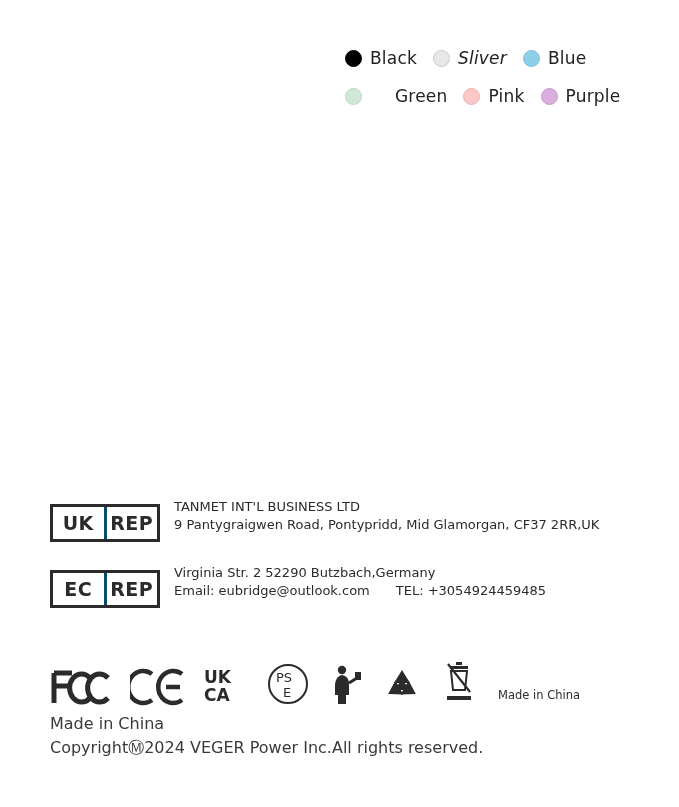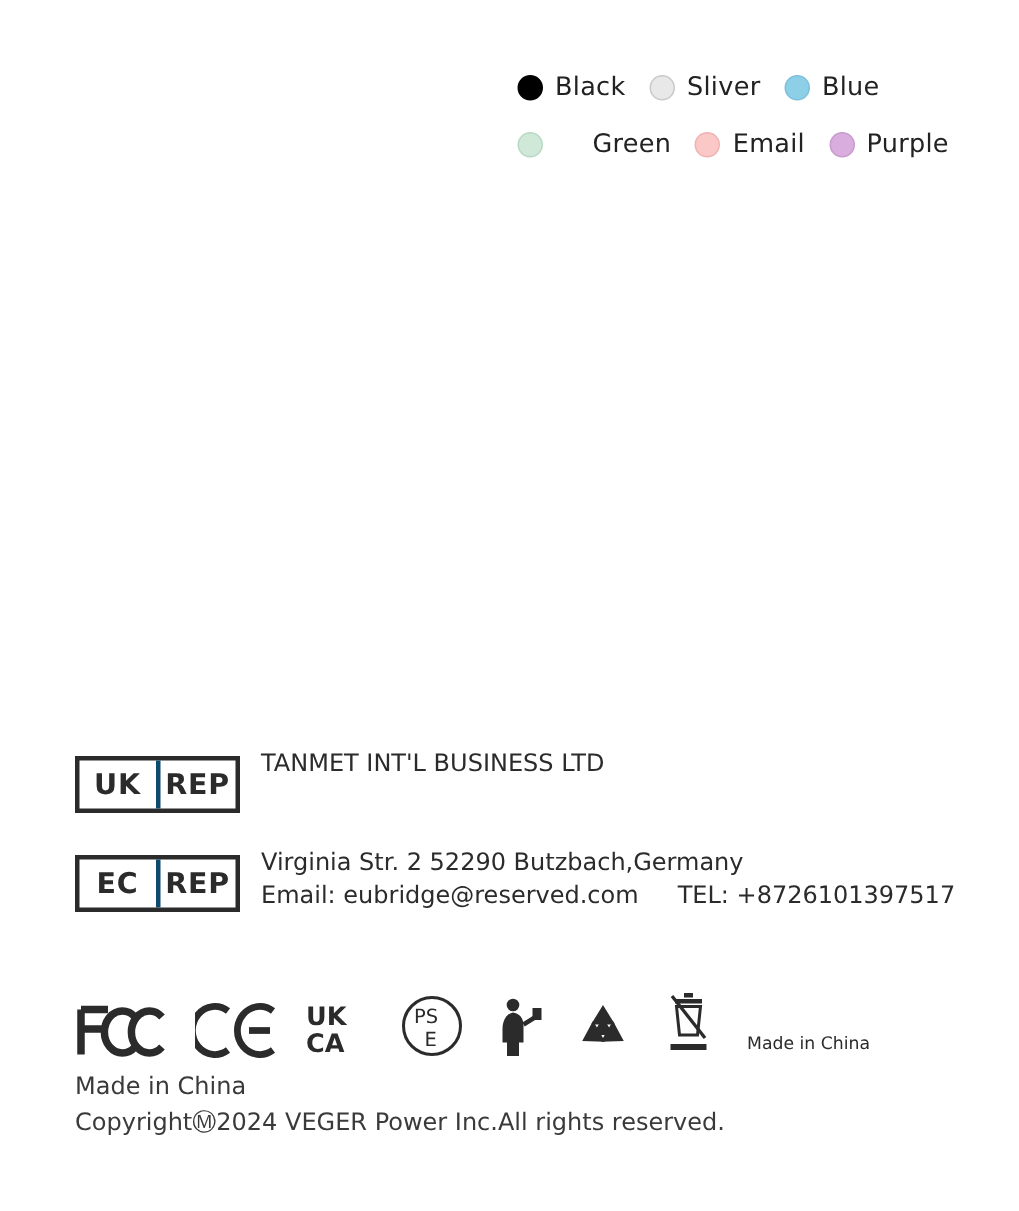--- a/index.html
+++ b/index.html
@@ -41,21 +41,21 @@
     display: inline-block;
     flex: 0 0 auto;
   }
   .legend-item .swatch-label {
     font-size: 17px;
     color: #222;
     margin-left: 8px;
     letter-spacing: 0.2px;
   }
   .legend-item.black   { margin-right: 16px; }
-  .legend-item.sliver  { margin-right: 16px; }
+  .legend-item.sliver  { margin-right: 16px; font-style: italic; }
   .legend-item.green   { margin-right: 16px; gap: 25px; }
   .legend-item.pink    { margin-right: 16px; }
 
   
   .reps {
     position: absolute;
     left: 50px;
     top: 498px;
     width: 600px;
   }
@@ -85,21 +85,21 @@
     color: #2b2b2b;
   }
   .rep-badge .cell.right {
     border-left: 3px solid #0c4a6e;
   }
   .rep-text {
     margin-left: 14px;
     line-height: 1.35;
   }
   .rep-text .line {
-    font-size: 16px;
+    font-size: 13px;
     color: #2b2b2b;
     white-space: nowrap;
   }
   .rep-text .line.contact {
     display: flex;
   }
   .rep-text .line.contact .tel {
     margin-left: 26px;
   }
 
@@ -158,52 +158,53 @@
     </div>
   </div>
 
   <div class="legend-row">
     <div class="legend-item green">
       <span class="dot" style="background:#cfe8d8;border:1px solid #b9d9c5;"></span>
       <span class="swatch-label">Green</span>
     </div>
     <div class="legend-item pink">
       <span class="dot" style="background:#fbc7c7;border:1px solid #eeb3b3;"></span>
-      <span class="swatch-label">Email</span>
+      <span class="swatch-label">Pink</span>
     </div>
     <div class="legend-item purple">
       <span class="dot" style="background:#d9aede;border:1px solid #c79bcd;"></span>
       <span class="swatch-label">Purple</span>
     </div>
   </div>
 
 </div>
 
 <div class="reps">
 
   <div class="rep-block">
     <div class="rep-badge">
       <div class="cell left">UK</div>
       <div class="cell right">REP</div>
     </div>
     <div class="rep-text">
       <div class="line">TANMET INT'L BUSINESS LTD</div>
+      <div class="line">9 Pantygraigwen Road, Pontypridd, Mid Glamorgan, CF37 2RR,UK</div>
     </div>
   </div>
 
   <div class="rep-block">
     <div class="rep-badge">
       <div class="cell left">EC</div>
       <div class="cell right">REP</div>
     </div>
     <div class="rep-text">
       <div class="line">Virginia Str. 2 52290 Butzbach,Germany</div>
       <div class="line contact">
-        <span>Email: eubridge@reserved.com</span>
-        <span class="tel">TEL: +8726101397517</span>
+        <span>Email: eubridge@outlook.com</span>
+        <span class="tel">TEL: +3054924459485</span>
       </div>
     </div>
   </div>
 
 </div>
 
 <div class="marks">
 
   <div class="mark">
     <svg width="62" height="36" viewBox="0 0 62 36" aria-hidden="true">

